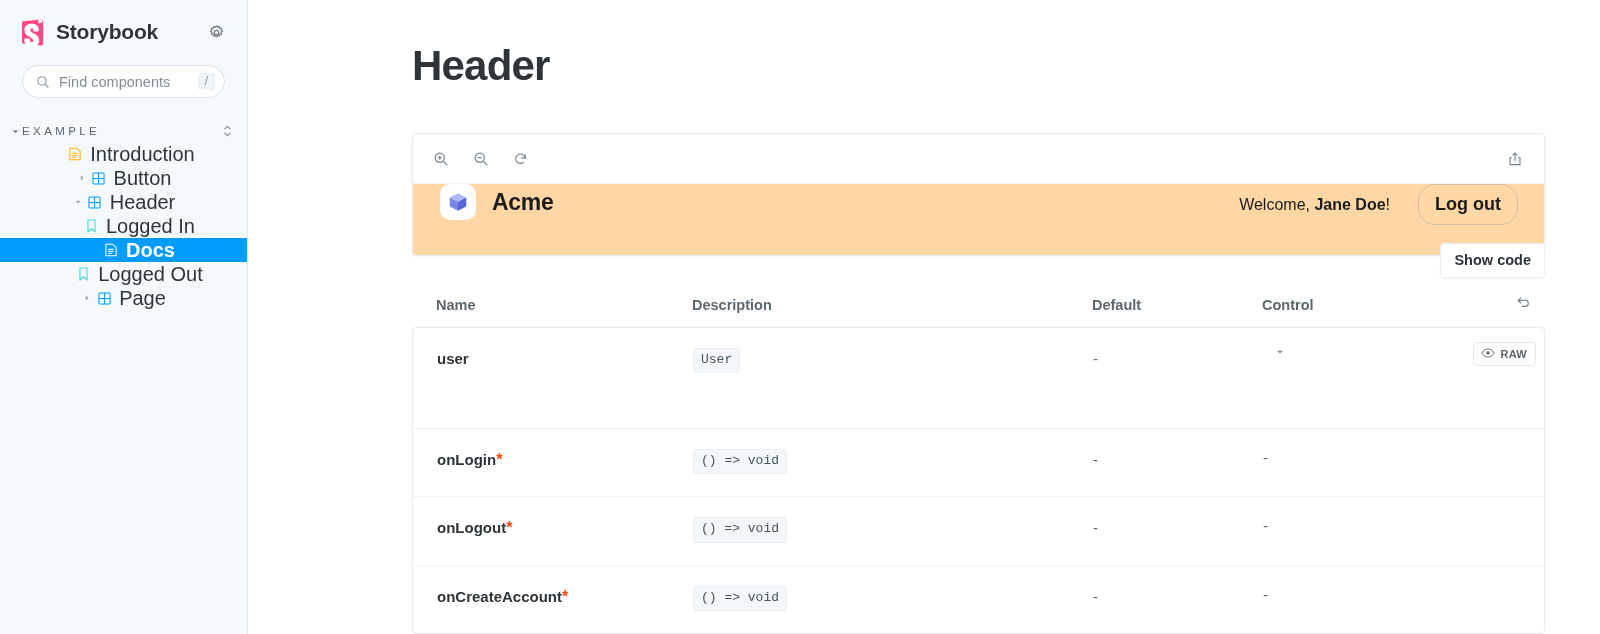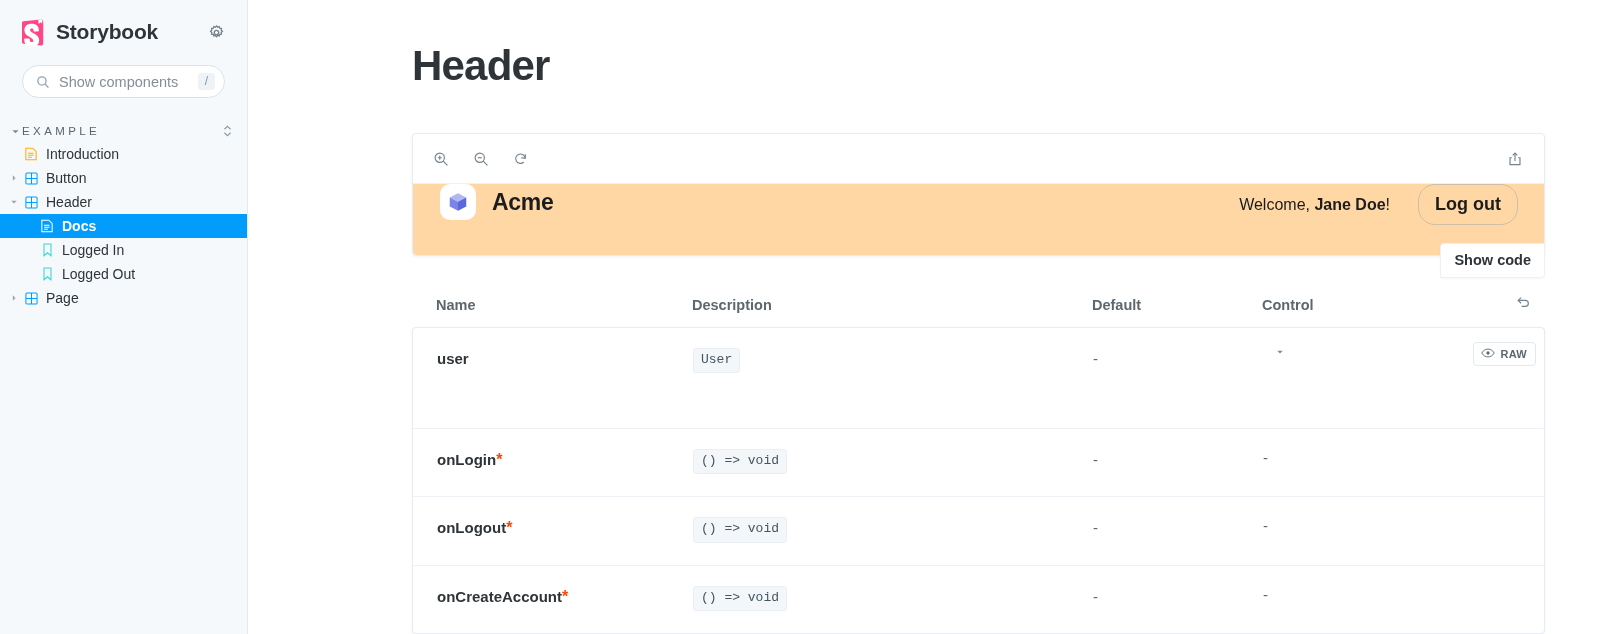--- a/index.html
+++ b/index.html
@@ -63,22 +63,23 @@
   }
   .sec-label {
     flex: 1;
     font-size: 11.5px; font-weight: normal; color: #586570;
     letter-spacing: 3.4px; text-transform: uppercase;
   }
   .sec-expand { color: #8C99A4; display: flex; align-items: center; cursor: pointer; }
 
   .node {
     display: flex; align-items: center; height: 24px;
-    cursor: pointer; font-size: 14px; color: #2E3438;
+    cursor: pointer; font-size: 20px; color: #2E3438;
     padding-right: 8px;
+    justify-content: center;
   }
   .node.selected { background: #029CFD; color: #ffffff; font-weight: bold; }
   .node .caret {
     width: 16px; flex: 0 0 16px; display: flex; align-items: center; justify-content: center;
     color: #9AA6B1;
   }
   .node .nicon {
     width: 18px; flex: 0 0 18px; display: flex; align-items: center; justify-content: center;
     margin-right: 6px;
   }
@@ -245,21 +246,21 @@
     </div>
 
     <div class="search-wrap">
       <div class="search-box">
         <span class="search-icon">
           <svg viewBox="0 0 16 16" width="14" height="14" fill="none" stroke="currentColor" stroke-width="1.5">
             <circle cx="6.8" cy="6.8" r="4.7"></circle>
               <path d="M10.3 10.3 L14.2 14.2"></path>
           </svg>
         </span>
-        <span class="search-text">Show components</span>
+        <span class="search-text">Find components</span>
         <span class="kbd">/</span>
       </div>
     </div>
 
     <div class="tree">
       <div class="section-head">
         <span class="sec-caret">
           <svg viewBox="0 0 10 10" width="9" height="9">
               <path d="M1.5 3.5 L5 7 L8.5 3.5 Z" fill="currentColor"></path>
             </svg>
@@ -304,38 +305,38 @@
               </svg>
             </span>
             <span class="nicon">
               <svg viewBox="0 0 14 14" width="13" height="13" fill="none" stroke="#029CFD" stroke-width="1.1">
                 <rect x="1" y="1" width="12" height="12" rx="1.2"></rect>
                 <path d="M1 7 H13 M7 1 V13"></path>
               </svg>
             </span>
             <span class="nlabel">Header</span>
           </div>
+          <div class="node depth1">
+            <span class="caret"></span>
+            <span class="nicon">
+              <svg viewBox="0 0 12 16" width="11" height="14" fill="none" stroke="#37D5D3" stroke-width="1.2">
+                <path d="M2 1.2 H10 V14.6 L6 11.2 L2 14.6 Z"></path>
+              </svg>
+            </span>
+            <span class="nlabel">Logged In</span>
+          </div>
           <div class="node depth1 selected">
             <span class="caret"></span>
             <span class="nicon">
               <svg viewBox="0 0 14 16" width="12" height="14" fill="none" stroke="#FFFFFF" stroke-width="1.2">
                 <path d="M1 1.2 H9 L13 5 V14.8 H1 Z"></path>
                 <path d="M3.6 7 H10 M3.6 9.4 H10 M3.6 11.8 H8"></path>
               </svg>
             </span>
             <span class="nlabel">Docs</span>
-          </div>
-          <div class="node depth1">
-            <span class="caret"></span>
-            <span class="nicon">
-              <svg viewBox="0 0 12 16" width="11" height="14" fill="none" stroke="#37D5D3" stroke-width="1.2">
-                <path d="M2 1.2 H10 V14.6 L6 11.2 L2 14.6 Z"></path>
-              </svg>
-            </span>
-            <span class="nlabel">Logged In</span>
           </div>
           <div class="node depth1">
             <span class="caret"></span>
             <span class="nicon">
               <svg viewBox="0 0 12 16" width="11" height="14" fill="none" stroke="#37D5D3" stroke-width="1.2">
                 <path d="M2 1.2 H10 V14.6 L6 11.2 L2 14.6 Z"></path>
               </svg>
             </span>
             <span class="nlabel">Logged Out</span>
           </div>

